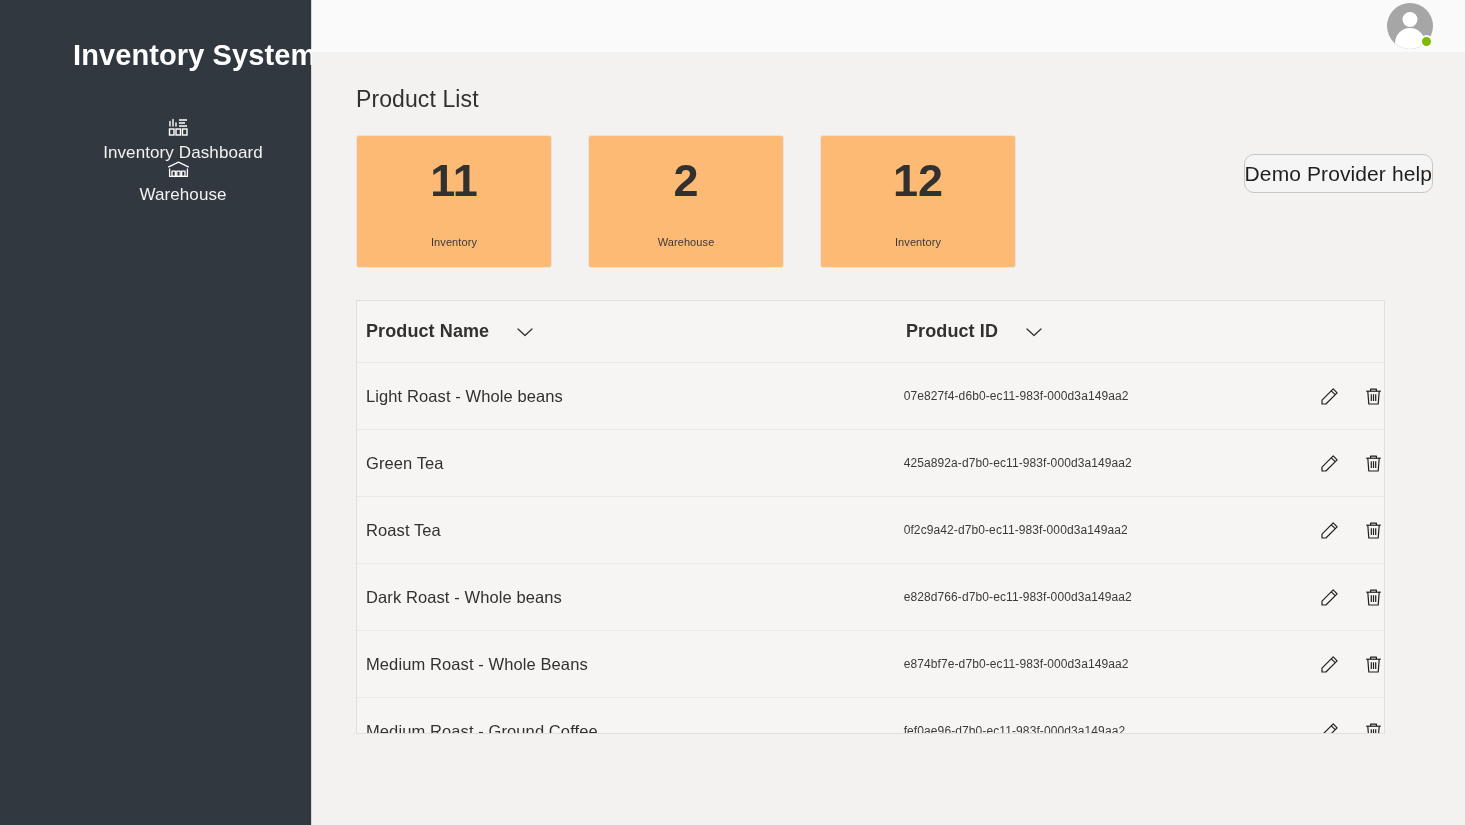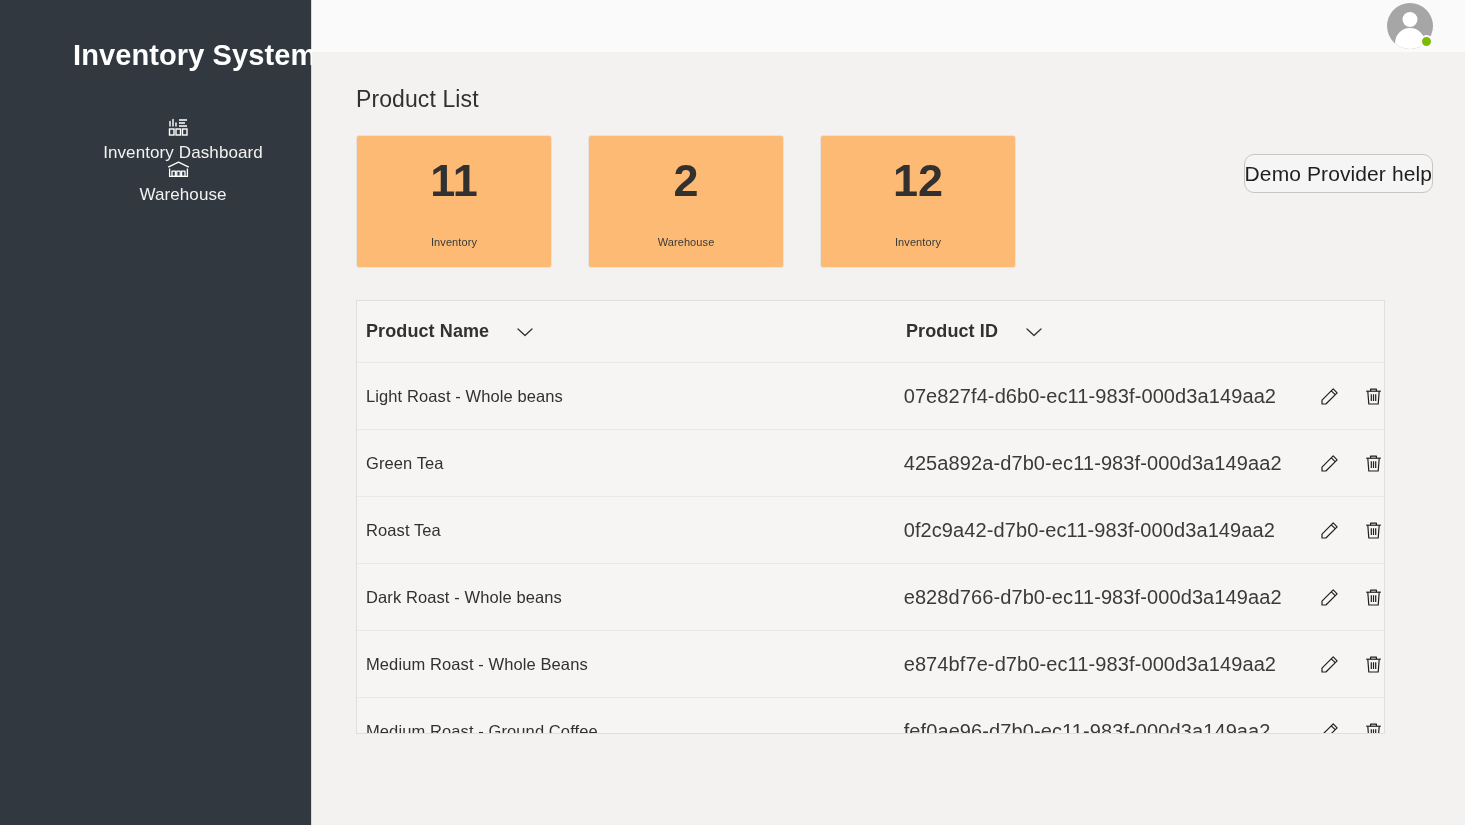--- a/index.html
+++ b/index.html
@@ -168,21 +168,21 @@
     padding-left: 9px;
     background: #f6f5f4;
     gap: 8px;
   }
   .cell-name {
     width: 540px;
     font-size: 16.5px; color: #323130; letter-spacing: .1px;
   }
   .cell-id {
     width: 400px;
-    font-size: 20px; color: #3b3a39; letter-spacing: .1px;
+    font-size: 12px; color: #3b3a39; letter-spacing: .1px;
   }
   .row-actions {
     flex: 1 1 auto;
     display: flex; align-items: center; justify-content: flex-start;
     gap: 22px;
     padding-left: 14px;
   }
   .icon-btn {
     width: 22px; height: 22px;
     display: inline-flex; align-items: center; justify-content: center;

